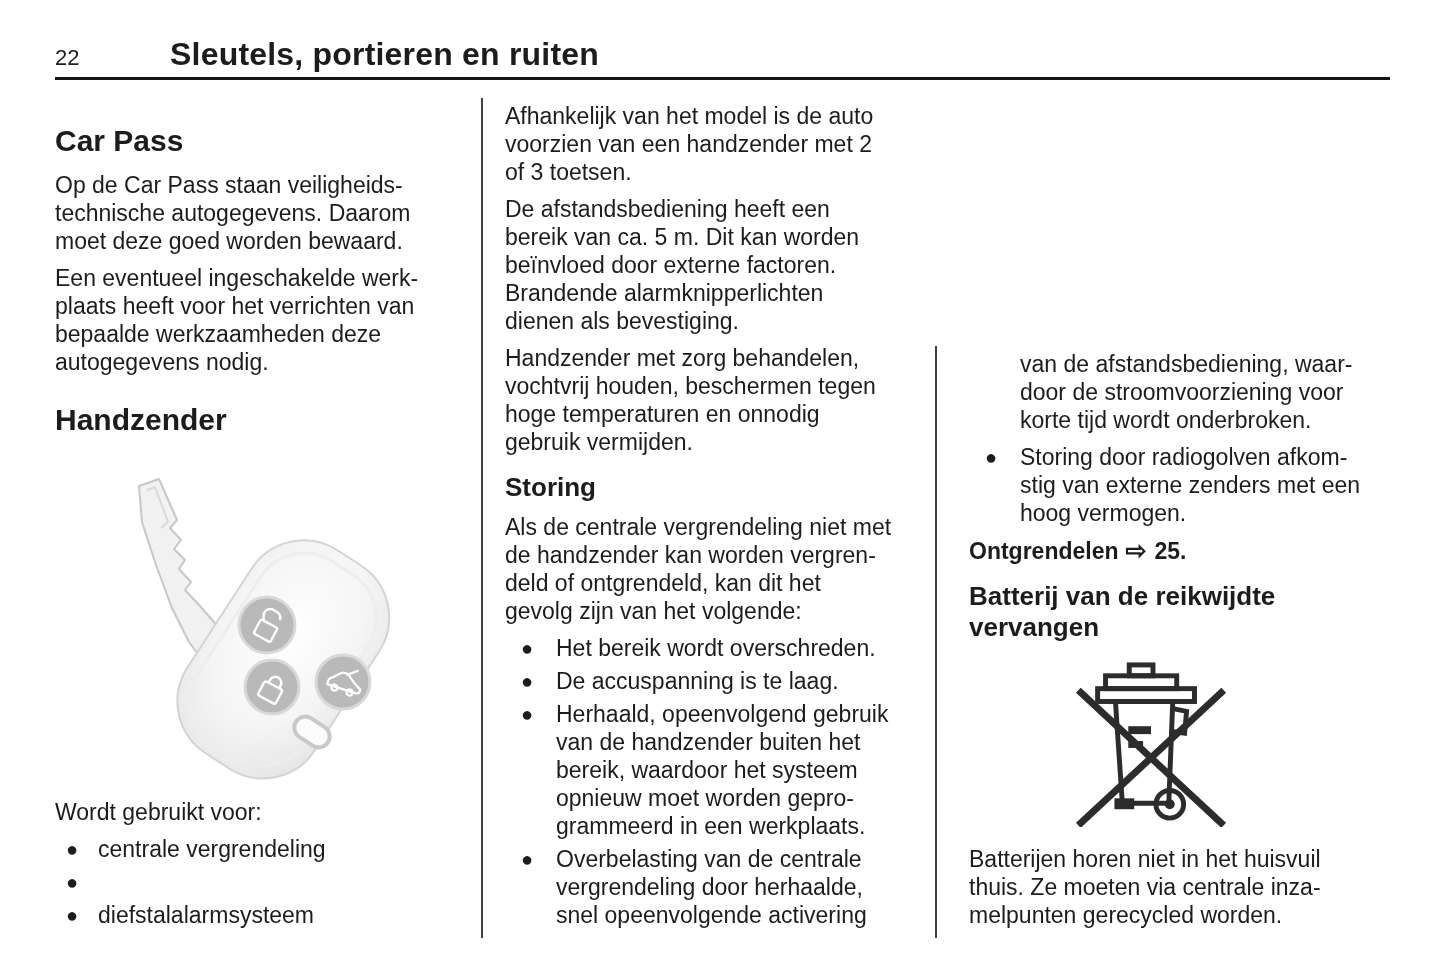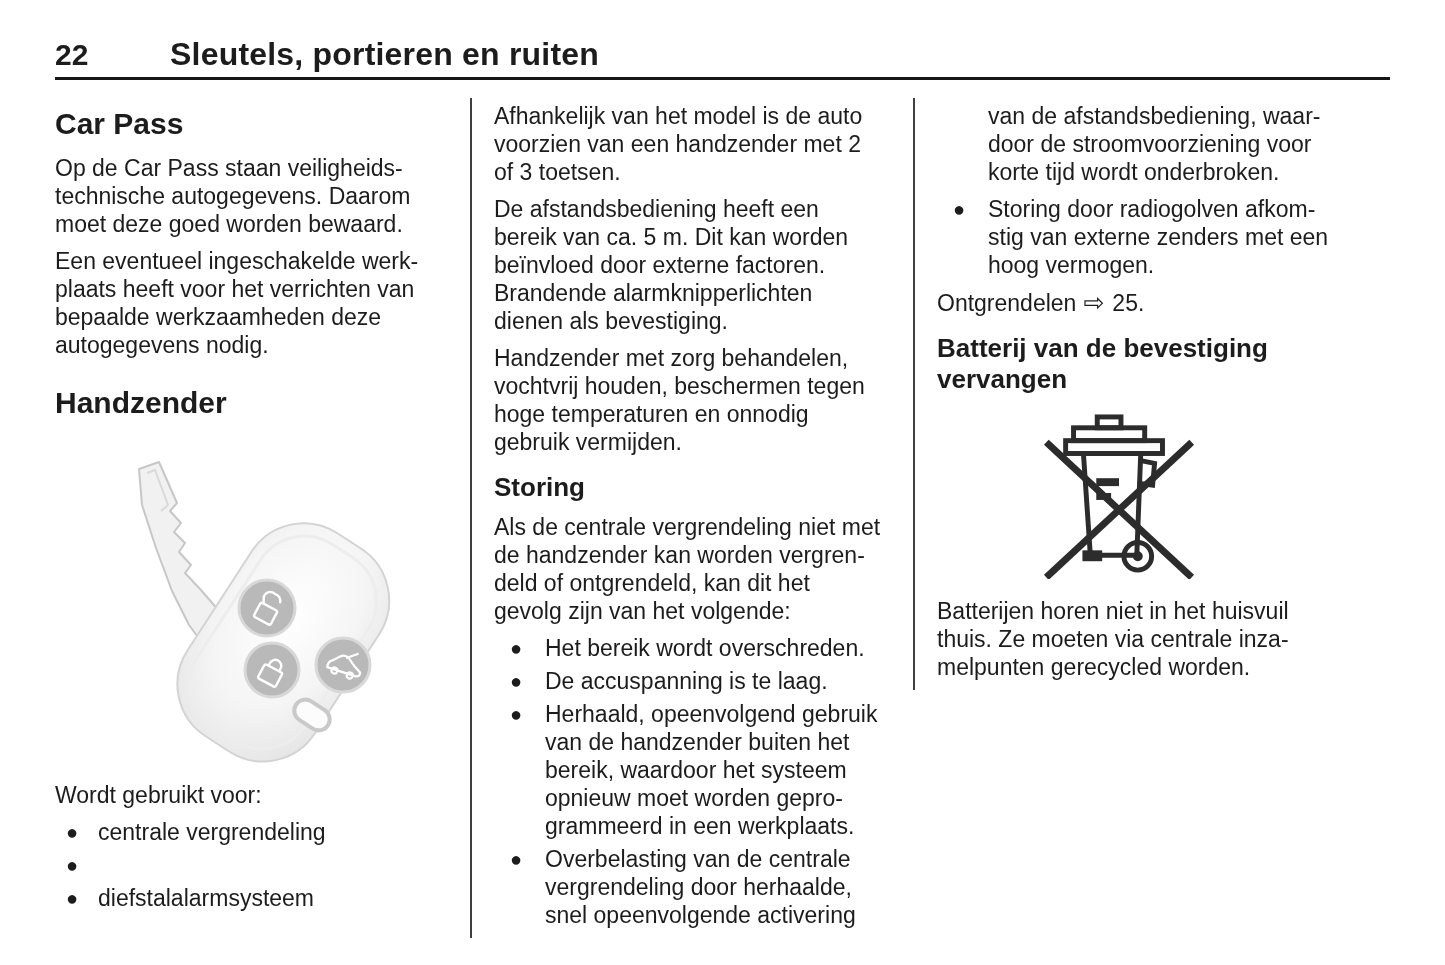--- a/index.html
+++ b/index.html
@@ -11,45 +11,46 @@
     color:#1c1c1c;
     overflow:hidden;
   }
   
   .header{
     margin:36px 55px 0 55px;
     display:flex;align-items:baseline;
     border-bottom:3px solid #161616;
     padding-bottom:4px;
   }
-  .page-num{font-size:30px;font-weight:bold;width:115px;flex:0 0 115px;}
+  .page-num{font-size:22px;font-weight:normal;width:115px;flex:0 0 115px;}
   .header-title{font-size:32px;font-weight:bold;letter-spacing:0.2px;}
   
   .columns{
     display:flex;
     margin:18px 50px 0 55px;
     min-height:828px;
-    align-items:flex-start;
+    align-items:flex-end;
+    gap:11px;
   }
   .col{box-sizing:border-box;padding-top:4px;}
   .col-1{width:415px;flex:0 0 415px;padding-right:25px;}
   .col-2{width:443px;flex:0 0 443px;border-left:2px solid #3f3f3f;padding-left:22px;padding-right:8px;}
-  .col-3{flex:1;border-left:2px solid #3f3f3f;padding-left:22px;}
+  .col-3{flex:1;border-left:2px solid #3f3f3f;padding-left:32px;}
   
   p{margin:0 0 9px 0;font-size:23px;line-height:28px;white-space:pre-line;}
   h2.main{font-size:30px;font-weight:bold;margin:4px 0 12px 0;line-height:36px;}
   h2.main.second{margin-top:26px;margin-bottom:22px;}
   h3.sub{font-size:26px;font-weight:bold;margin:16px 0 10px 0;line-height:31px;white-space:pre-line;}
   ul{list-style:none;margin:0 0 9px 0;padding:0;}
   li{display:flex;margin-bottom:5px;}
   .marker{flex:0 0 43px;padding-left:11px;box-sizing:border-box;font-size:20px;line-height:28px;}
   .col-2 .marker,.col-3 .marker{flex-basis:51px;padding-left:16px;}
   .li-text{font-size:23px;line-height:28px;white-space:pre-line;}
   p.indent{padding-left:51px;}
-  .refline{margin-top:6px;margin-bottom:2px;}
+  .refline{margin-top:6px;margin-bottom:2px;font-weight:bold;}
   .refline .ref-arrow{font-size:25px;margin:0 8px 0 7px;}
   .refline .ref-page{}
   
   .keyfig{margin:10px 0 14px 0;width:390px;height:310px;}
   .weee{display:block;margin:16px 0 18px 98px;width:168px;height:168px;}
 </style>
 </head>
 <body>
 
 <div class="page">
@@ -190,21 +191,21 @@
       <ul>
         <li>
           <span class="marker">●</span>
           <span class="li-text">Storing door radiogolven afkom-
 stig van externe zenders met een
 hoog vermogen.</span>
         </li>
       </ul>
       <p class="refline"><span>Ontgrendelen</span><span class="ref-arrow">⇨</span><span class="ref-page">25.</span></p>
 
-      <h3 class="sub">Batterij van de bevestiging
+      <h3 class="sub">Batterij van de reikwijdte
 vervangen</h3>
 
       <svg class="weee" viewBox="0 0 170 170" aria-hidden="true">
         <g stroke="#2c2c2c" fill="none" stroke-width="5">
           <rect x="63" y="6" width="24" height="11"></rect>
           <rect x="39" y="17" width="72" height="13"></rect>
           <rect x="31" y="30" width="98" height="13"></rect>
           <path d="M49,43 L107,43 L103,146 L56,146 Z"></path>
           <path d="M106,50 L121,53 L119,75 L104,73"></path>
           <circle cx="104" cy="147" r="14"></circle>

